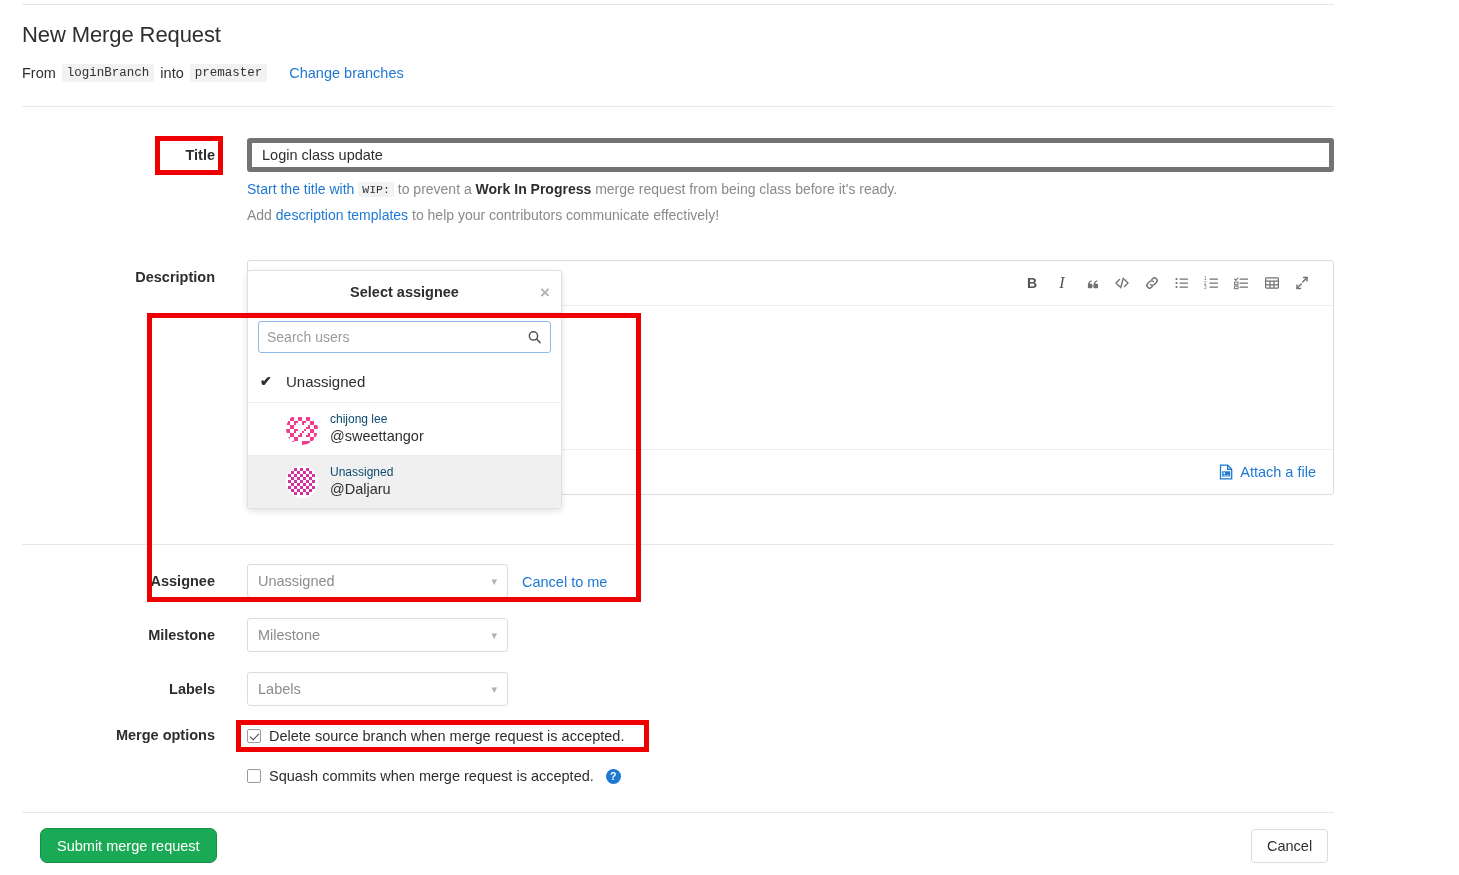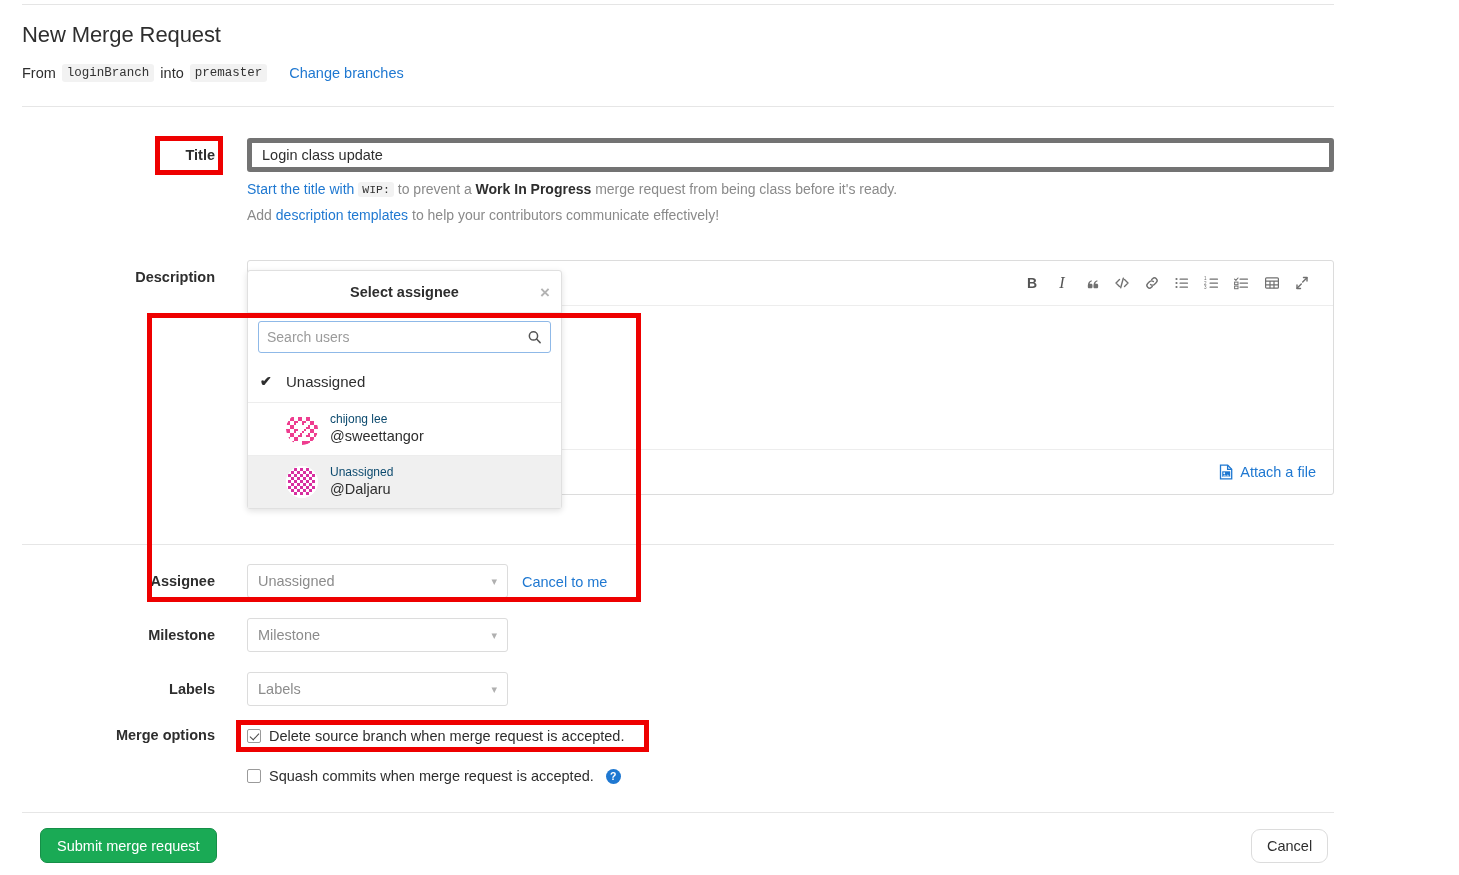--- a/index.html
+++ b/index.html
@@ -186,21 +186,21 @@
     height: 35px; padding: 0 16px;
     background: #1aaa55; color: #fff;
     border: 1px solid #168f48; border-radius: 7px;
     font-size: 14.5px; font-family: "Liberation Sans", sans-serif;
     cursor: pointer;
   }
   .btn-cancel {
     position: absolute; left: 1251px; top: 829px;
     height: 34px; padding: 0 15px;
     background: #fff; color: #2e2e2e;
-    border: 1px solid #dcdcdc; border-radius: 9px;
+    border: 1px solid #dcdcdc; border-radius: 4px;
     font-size: 14.5px; font-family: "Liberation Sans", sans-serif;
     cursor: pointer;
   }
 
   
   .dropdown {
     position: absolute; left: 247px; top: 270px;
     width: 315px;
     background: #fff;
     border: 1px solid #e0e0e0;

